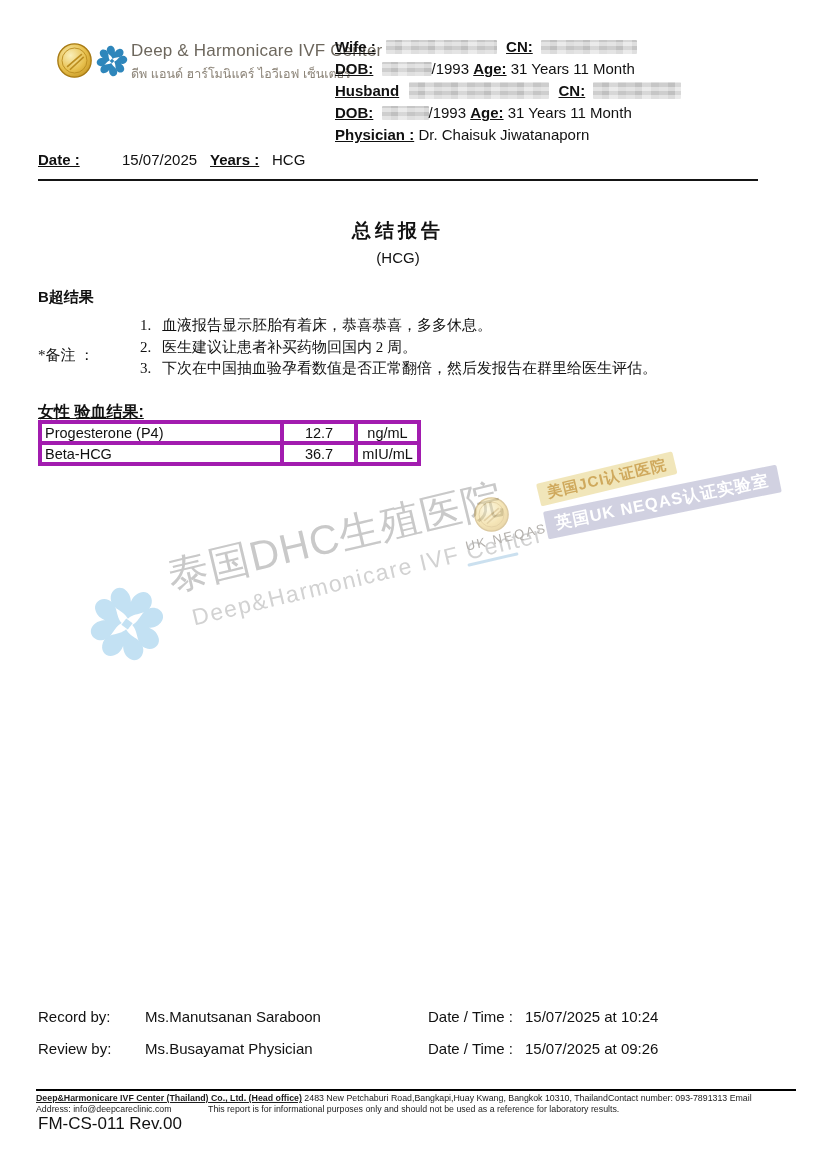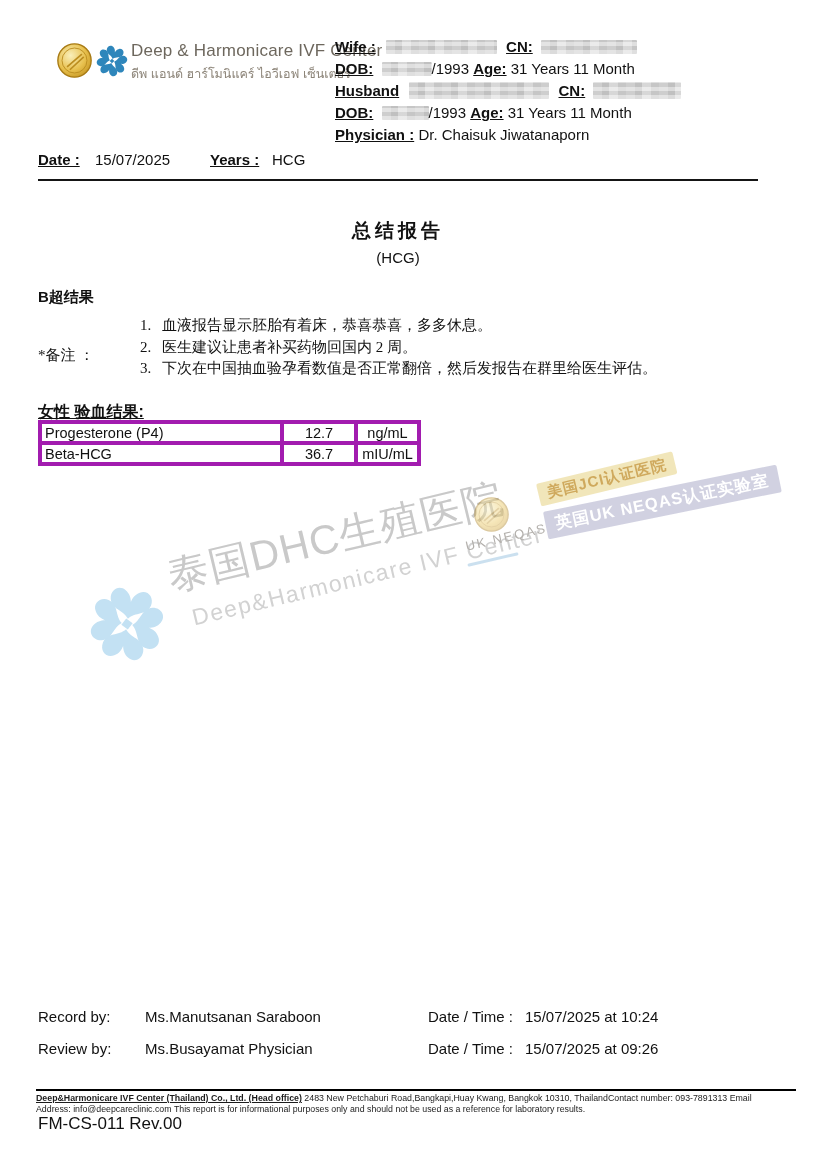--- a/index.html
+++ b/index.html
@@ -112,21 +112,21 @@
     <span class="b">Age:</span>
     <span>31 Years 11 Month</span>
   </div>
   <div>
     <span class="b">Physician :</span>
     <span>Dr. Chaisuk Jiwatanaporn</span>
   </div>
 </div>
 
 <span class="abs pt b" style="left:38px;top:149px">Date :</span>
-<span class="abs pt" style="left:95px;top:149px">15/07/2025</span>
+<span class="abs pt" style="left:122px;top:149px">15/07/2025</span>
 <span class="abs pt b" style="left:210px;top:149px">Years :</span>
 <span class="abs pt" style="left:272px;top:149px">HCG</span>
 
 <div class="abs rule" style="left:38px;top:179px;width:720px"></div>
 
 <div class="abs title" style="left:38px;top:218px;width:720px">总结报告</div>
 <div class="abs subtitle" style="left:38px;top:249px;width:720px">(HCG)</div>
 
 <div class="abs h-cn" style="left:38px;top:288px">B超结果</div>
 
@@ -190,16 +190,16 @@
 <span class="abs sign" style="left:428px;top:1040px">Date / Time :</span>
 <span class="abs sign" style="left:525px;top:1040px">15/07/2025 at 09:26</span>
 
 <div class="abs rule" style="left:36px;top:1089px;width:760px;background:#000"></div>
 <div class="abs smallprint" style="left:36px;top:1093px;width:760px">
   <div>
     <span class="b">Deep&amp;Harmonicare IVF Center (Thailand) Co., Ltd. (Head office)</span><span> 2483 New Petchaburi Road,Bangkapi,Huay Kwang, Bangkok 10310, ThailandContact number: 093-7891313 Email</span>
   </div>
   <div>
     <span>Address: info@deepcareclinic.com</span>
-    <span style="">This report is for informational purposes only and should not be used as a reference for laboratory results.</span>
+    <span style="margin-left:34px">This report is for informational purposes only and should not be used as a reference for laboratory results.</span>
   </div>
 </div>
 <div class="abs formcode" style="left:38px;top:1114px">FM-CS-011 Rev.00</div>
 
 </body></html>

